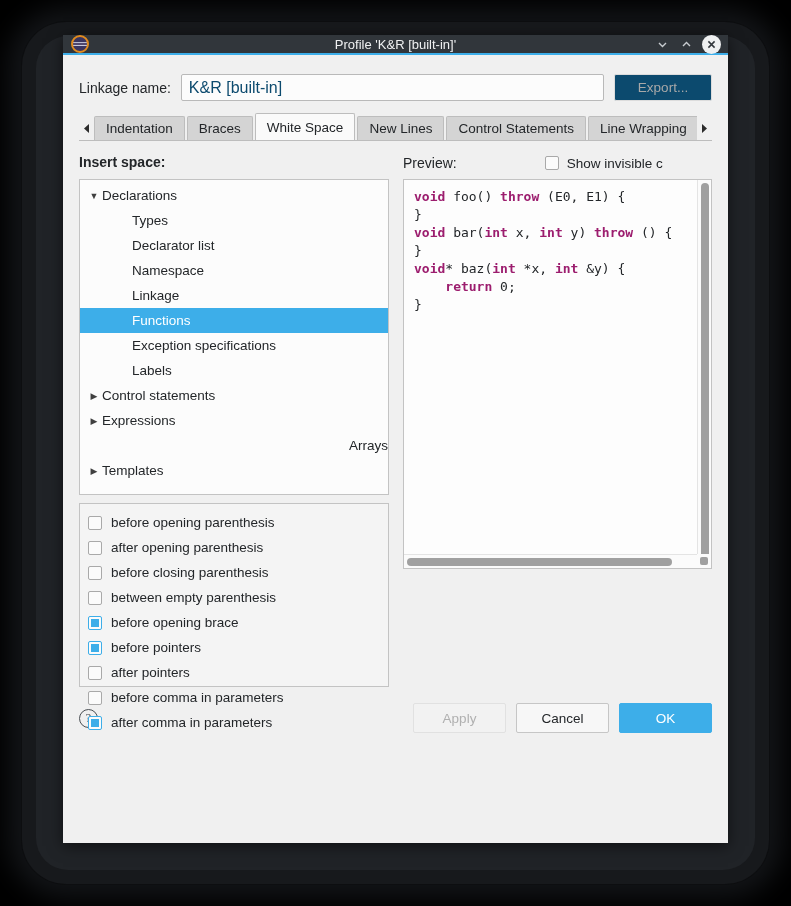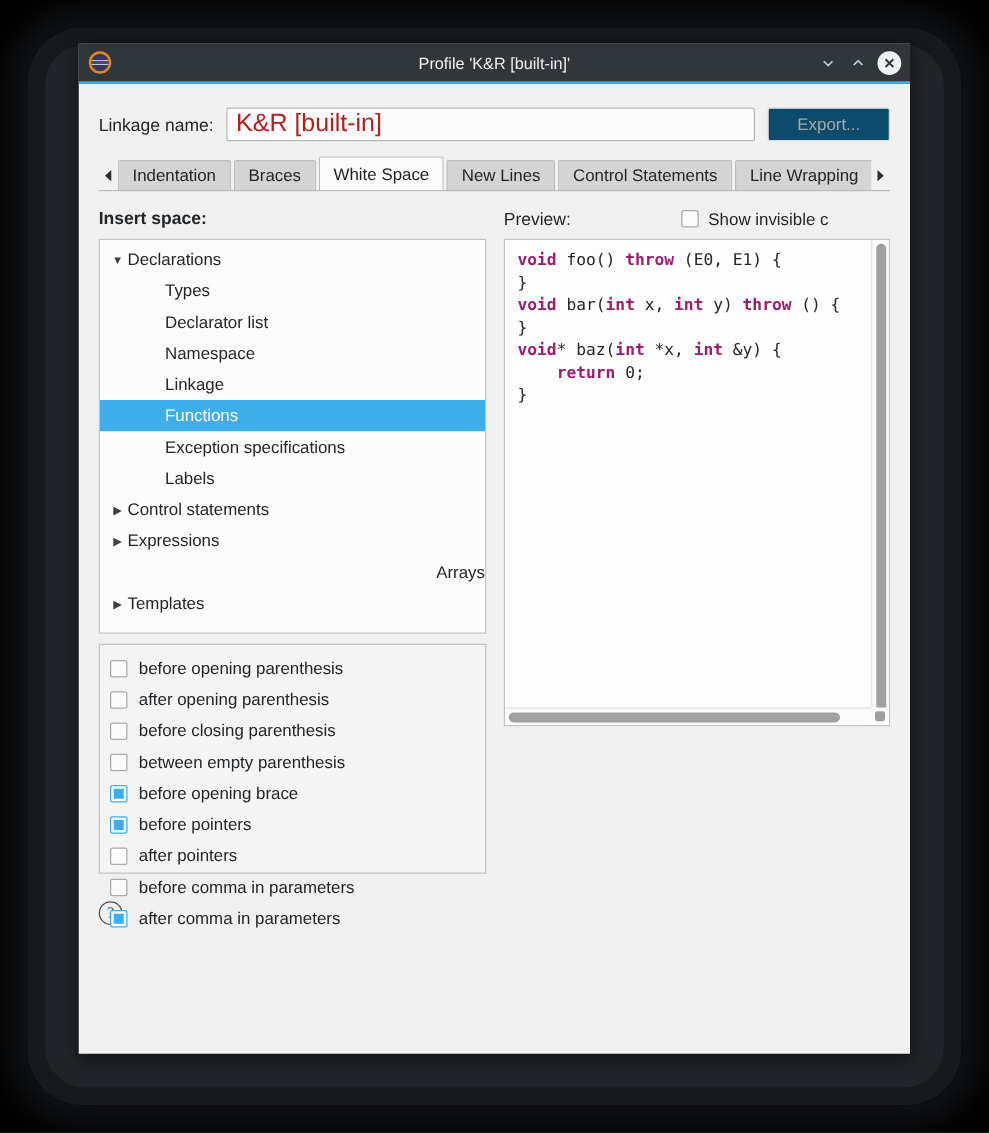--- a/index.html
+++ b/index.html
@@ -38,21 +38,21 @@
     position: absolute;
     left: 63px; top: 35px;
     width: 665px; height: 808px;
     background: #f0f0f0;
     box-shadow: 0 3px 14px rgba(0,0,0,0.55);
   }
 
   
   #titlebar {
     position: relative;
-    height: 32px;
+    height: 20px;
     background: #31363b;
     border-bottom: 2px solid #3daee9;
     display: flex; align-items: center;
   }
   #app-icon {
     width: 18px; height: 18px;
     margin-left: 8px;
     border-radius: 50%;
     background:
       linear-gradient(to bottom,
@@ -100,22 +100,22 @@
   
   #profile-row { display: flex; align-items: center; margin: 7px 0 13px 0; }
   #profile-label { font-size: 14px; color: #232629; margin-right: 10px; }
   #profile-input {
     flex: 1;
     height: 27px;
     border: 1px solid #b9b9b9;
     border-radius: 2px;
     background: #fcfcfc;
     font-family: "Liberation Sans", sans-serif;
-    font-size: 20px;
-    color: #b91c1c;
+    font-size: 16px;
+    color: #0c4a6e;
     padding: 0 7px;
     outline: none;
   }
   #export-btn {
     margin-left: 10px;
     width: 98px; height: 27px;
     border: 1px solid #dcdcdc;
     border-radius: 2px;
     background: #0c4a6e;
     color: #a8a8a8;
@@ -497,16 +497,21 @@
               <div id="hthumb"></div>
             </div>
             <div id="hcorner"></div>
           </div>
         </div>
       </div>
     </div>
 
     <div id="footer">
       <div id="help-btn">?</div>
+      <div class="footer-btns">
+        <button class="btn disabled">Apply</button>
+        <button class="btn">Cancel</button>
+        <button class="btn primary">OK</button>
+      </div>
     </div>
 
   </div>
 </div>
 
 </body></html>

